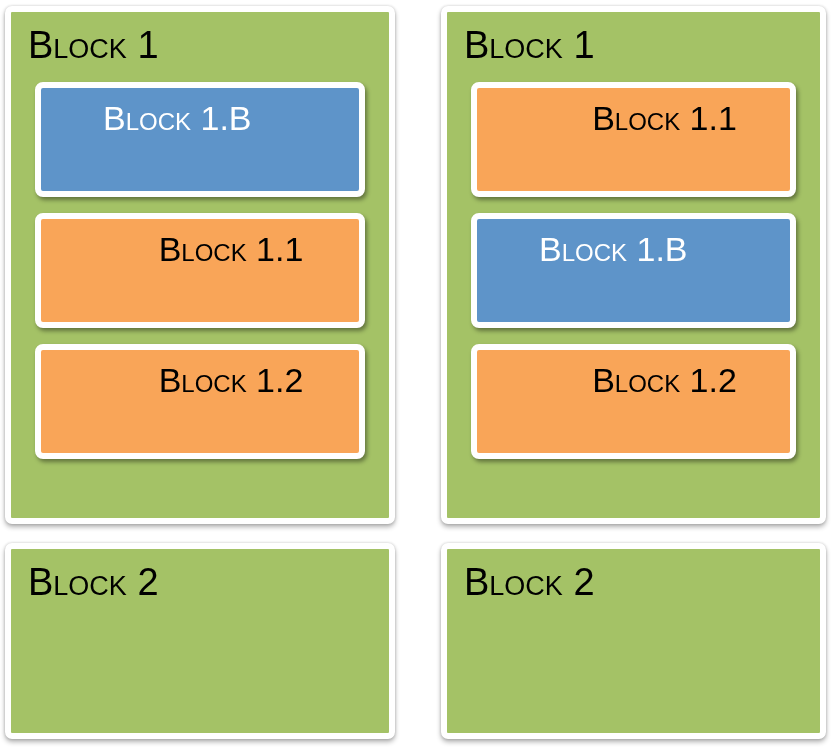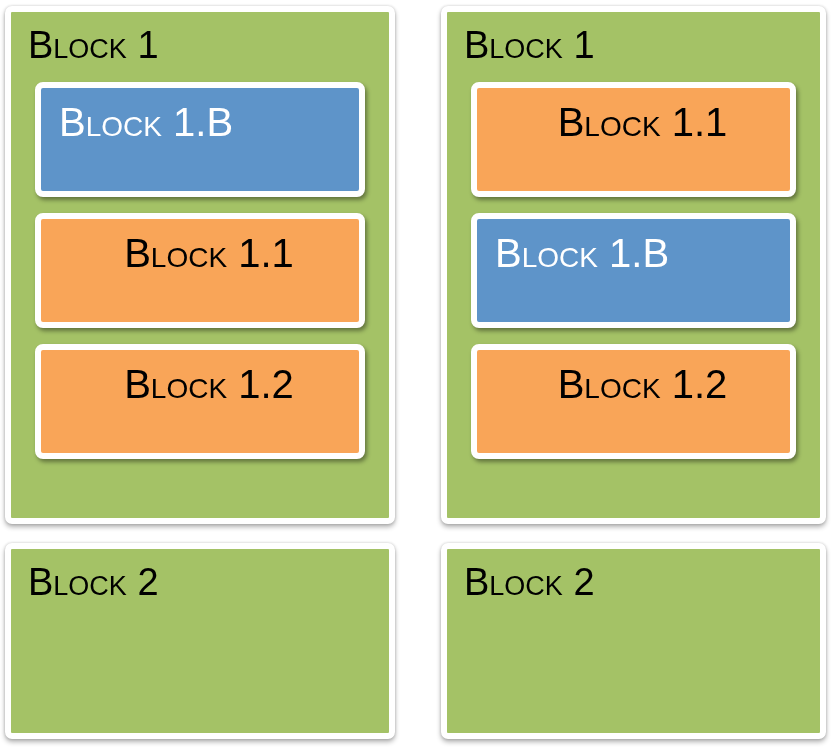--- a/index.html
+++ b/index.html
@@ -47,26 +47,27 @@
     border:6px solid var(--border);
     border-radius:8px;
     box-shadow:2px 3px 4px rgba(0,0,0,0.40);
     margin-bottom:16px;
     padding:11px 0 0 18px;
   }
   .inner-blue{background:var(--blue);}
   .inner-orange{background:var(--orange);}
 
   .inner-label{
-    font-size:40px;
+    font-size:34px;
     font-weight:400;
     font-variant:small-caps;
     line-height:1.15;
     white-space:nowrap;
     display:block;
+    margin-left:44px;
   }
   .label-light{color:var(--text-light);}
   .label-dark{color:var(--text-dark);text-align:center;}
 </style>
 </head>
 <body>
 
 <div class="page">
 
   <div class="col col-left">

